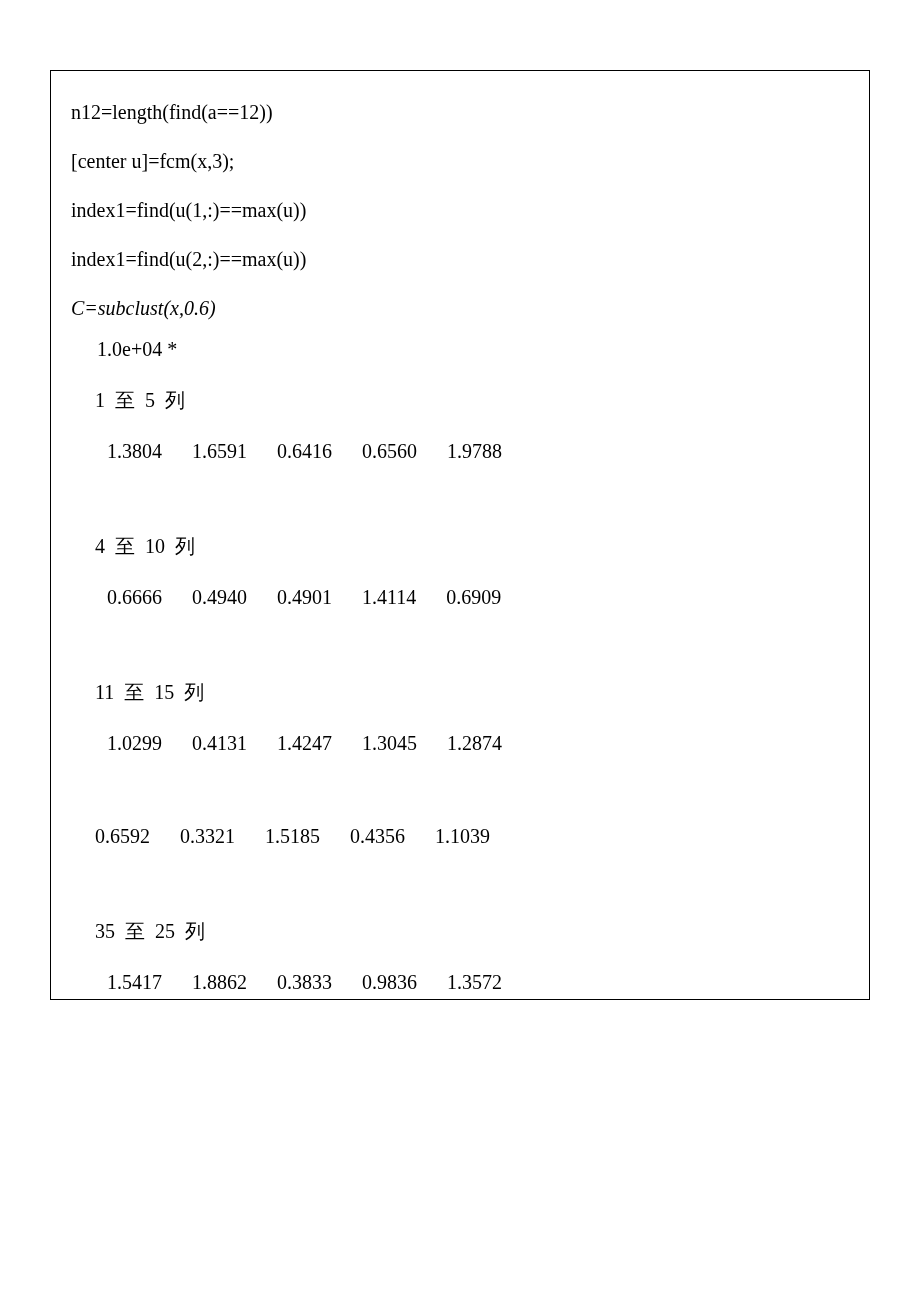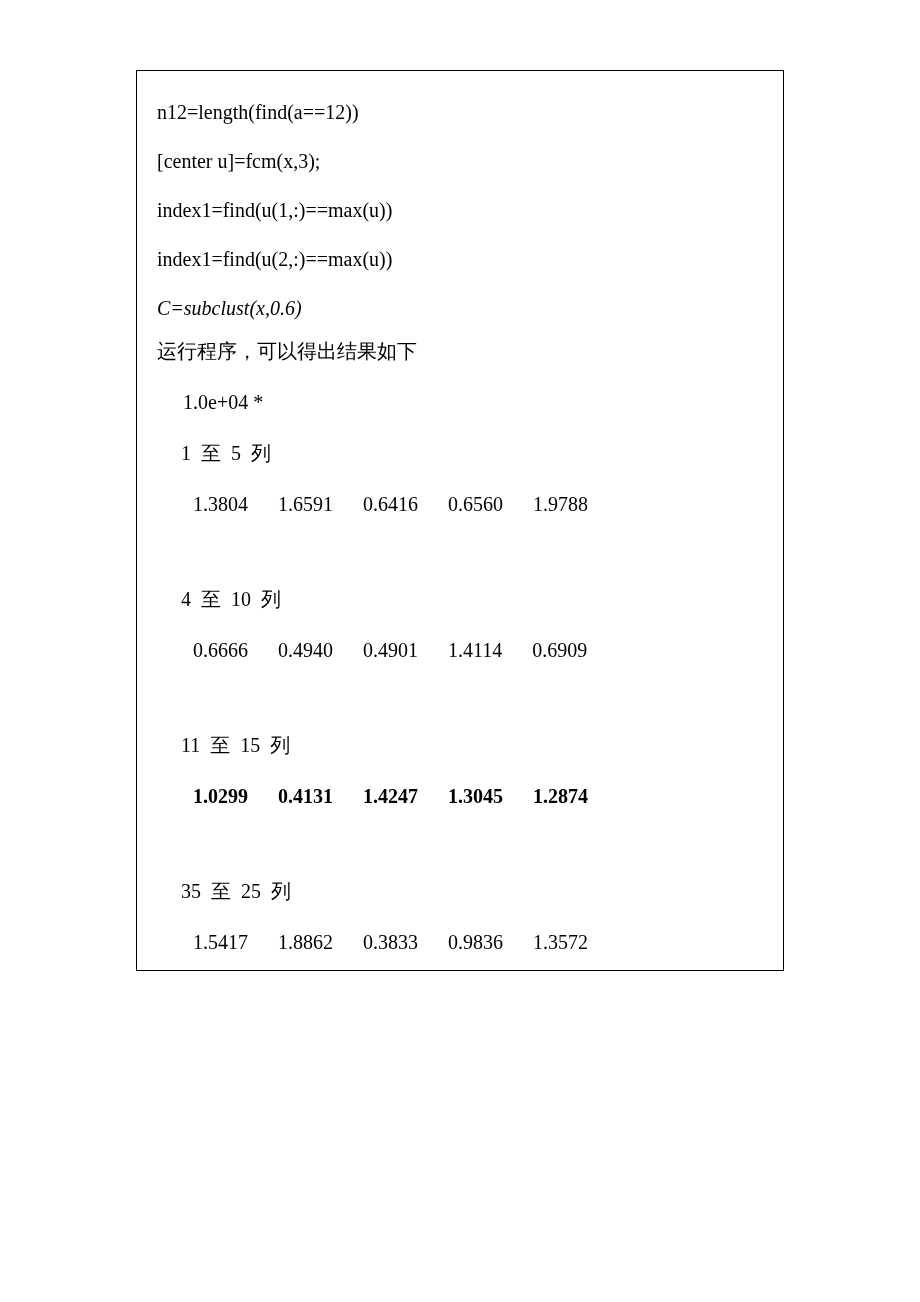--- a/index.html
+++ b/index.html
@@ -4,24 +4,24 @@
   <style>
     body {
       margin: 0;
       padding: 0;
       background: #ffffff;
       font-family: "Times New Roman", serif;
       width: 920px;
     }
     .page-container {
       box-sizing: border-box;
-      width: 648px;
+      width: 820px;
       margin: 70px auto 26px auto;
       border: 1px solid #000;
-      padding: 30px 20px 16px 20px;
+      padding: 30px 20px 5px 20px;
     }
     .line {
       font-size: 20px;
       color: #000;
       margin-bottom: 26px;
       white-space: pre;
     }
     .line-tight {
       margin-bottom: 18px;
       font-style: italic;
@@ -41,23 +41,23 @@
   </style>
 </head>
 <body>
 
 <div class="page-container">
   <div class="line">n12=length(find(a==12))</div>
   <div class="line">[center u]=fcm(x,3);</div>
   <div class="line">index1=find(u(1,:)==max(u))</div>
   <div class="line">index1=find(u(2,:)==max(u))</div>
   <div class="line line-tight">C=subclust(x,0.6)</div>
-  <div class="line">运行程序，可以得出结果如下</div>
   <div class="line indent1">1.0e+04 *</div>
   <div class="line indent3">1  至  5  列</div>
   <div class="line indent2" style="margin-bottom:70px;">1.3804      1.6591      0.6416      0.6560      1.9788</div>
   <div class="line indent3">4  至  10  列</div>
   <div class="line indent2" style="margin-bottom:70px;">0.6666      0.4940      0.4901      1.4114      0.6909</div>
   <div class="line indent3">11  至  15  列</div>
-  <div class="line indent2" style="margin-bottom:70px;font-weight:bold;">1.0299      0.4131      1.4247      1.3045      1.2874</div>
+  <div class="line indent2" style="margin-bottom:70px;">1.0299      0.4131      1.4247      1.3045      1.2874</div>
+  <div class="line indent3" style="margin-bottom:70px;">0.6592      0.3321      1.5185      0.4356      1.1039</div>
   <div class="line indent3">35  至  25  列</div>
   <div class="line indent2 last">1.5417      1.8862      0.3833      0.9836      1.3572</div>
 </div>
 
 </body></html>

